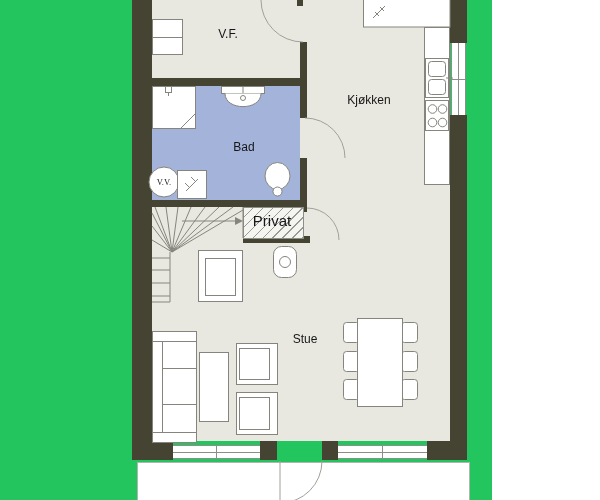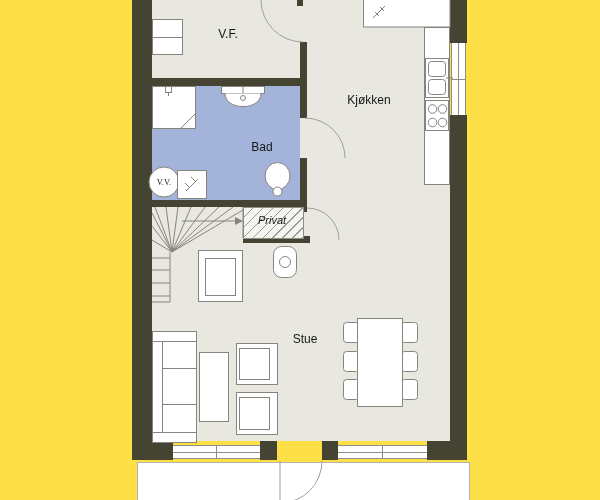--- a/index.html
+++ b/index.html
@@ -1,16 +1,16 @@
 <!DOCTYPE html>
 <html><head>
 <meta charset="utf-8">
 <style>
   html,body{margin:0;padding:0;background:#fff;}
-  .stage{position:relative;width:600px;height:500px;background:#fde047;overflow:hidden;
+  .stage{position:relative;width:492px;height:500px;background:#22c55e;overflow:hidden;
          font-family:"Liberation Sans",sans-serif;}
   .abs{position:absolute;}
   .wall{position:absolute;background:#454433;}
   .floor{position:absolute;background:#e9e8e0;}
   .floor-bad{position:absolute;background:#a3b3d9;}
   .hatch{position:absolute;border:1px solid #8e8e88;
          background:repeating-linear-gradient(135deg,#f4f4f0 0 6px,#9a9a94 6px 7px);}
   .terrace{position:absolute;background:#fff;border:1px solid #b4b4ae;border-bottom:none;}
   .win-h{position:absolute;background-color:#fff;
     background-image:linear-gradient(#8e8e88,#8e8e88),linear-gradient(#8e8e88,#8e8e88),
@@ -18,21 +18,21 @@
     background-size:100% 1px,100% 1px,100% 1px,1px 100%;
     background-position:0 0,0 50%,0 100%,50% 0;background-repeat:no-repeat;}
   .win-v{position:absolute;background-color:#fff;
     background-image:linear-gradient(#8e8e88,#8e8e88),linear-gradient(#8e8e88,#8e8e88),
                      linear-gradient(#8e8e88,#8e8e88),linear-gradient(#8e8e88,#8e8e88);
     background-size:1px 100%,1px 100%,1px 100%,100% 1px;
     background-position:0 0,50% 0,100% 0,0 50%;background-repeat:no-repeat;}
   .lbl{position:absolute;color:#161616;font-size:12px;transform:translate(-50%,-50%);
        white-space:nowrap;}
   .lbl-sm{font-size:8.5px;font-family:Liberation Serif, serif;}
-  .lbl-md{font-size:11px;font-style:italic;}
+  .lbl-md{font-size:15px;}
   svg .ln{stroke:#85857e;fill:none;stroke-width:1;}
   svg .fw{stroke:#85857e;fill:#ffffff;stroke-width:1;}
   svg .door{stroke:#a0a09a;fill:none;stroke-width:1;}
 </style>
 </head>
 <body>
 
 <div class="stage">
 
   <div class="floor" style="left:152px;top:0;width:298px;height:441px"></div>
@@ -174,18 +174,18 @@
       <path class="door" d="M307,208 A32,32 0 0 1 339,240"></path>
     </g>
     <g>
       <line class="door" x1="280" y1="461" x2="280" y2="503"></line>
       <path class="door" d="M322,461 A42,42 0 0 1 280,503"></path>
     </g>
   </svg>
 
   <div class="lbl" style="left:228px;top:34px">V.F.</div>
   <div class="lbl" style="left:369px;top:100px">Kjøkken</div>
-  <div class="lbl" style="left:262px;top:147px">Bad</div>
+  <div class="lbl" style="left:244px;top:147px">Bad</div>
   <div class="lbl lbl-sm" style="left:164px;top:182px">V.V.</div>
   <div class="lbl lbl-md" style="left:272px;top:220px">Privat</div>
   <div class="lbl" style="left:305px;top:339px">Stue</div>
 
 </div>
 
 </body></html>

